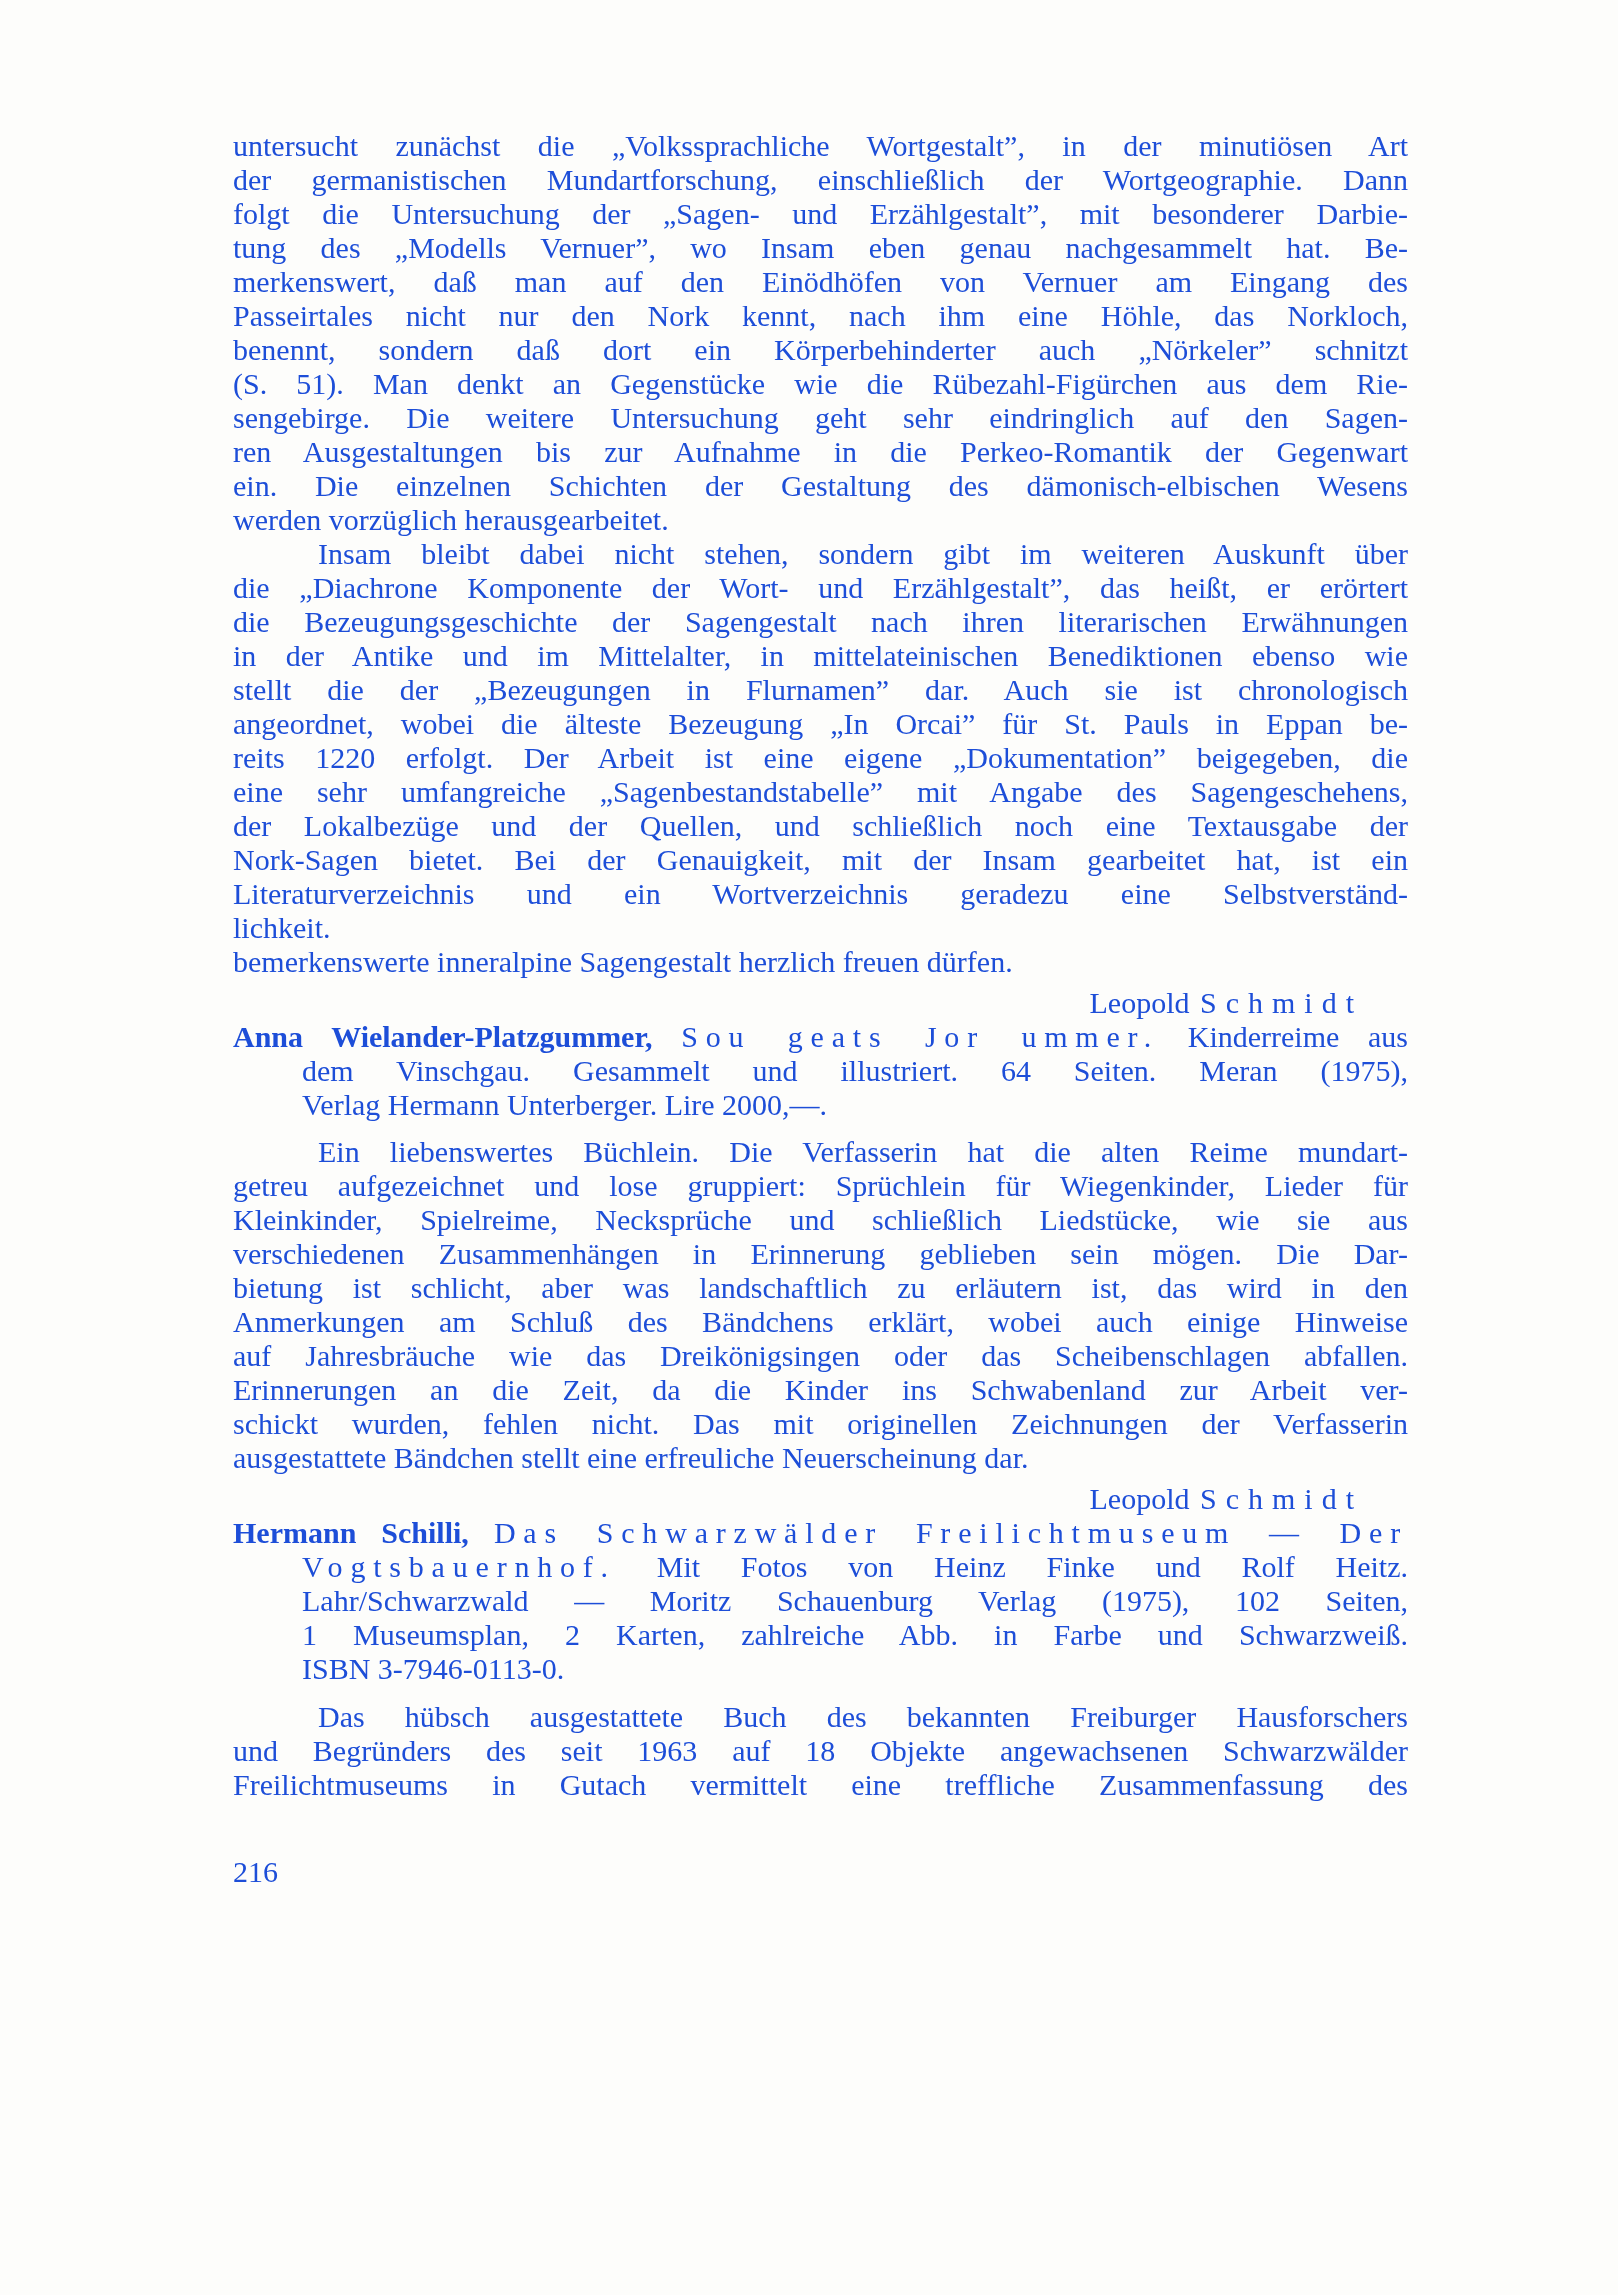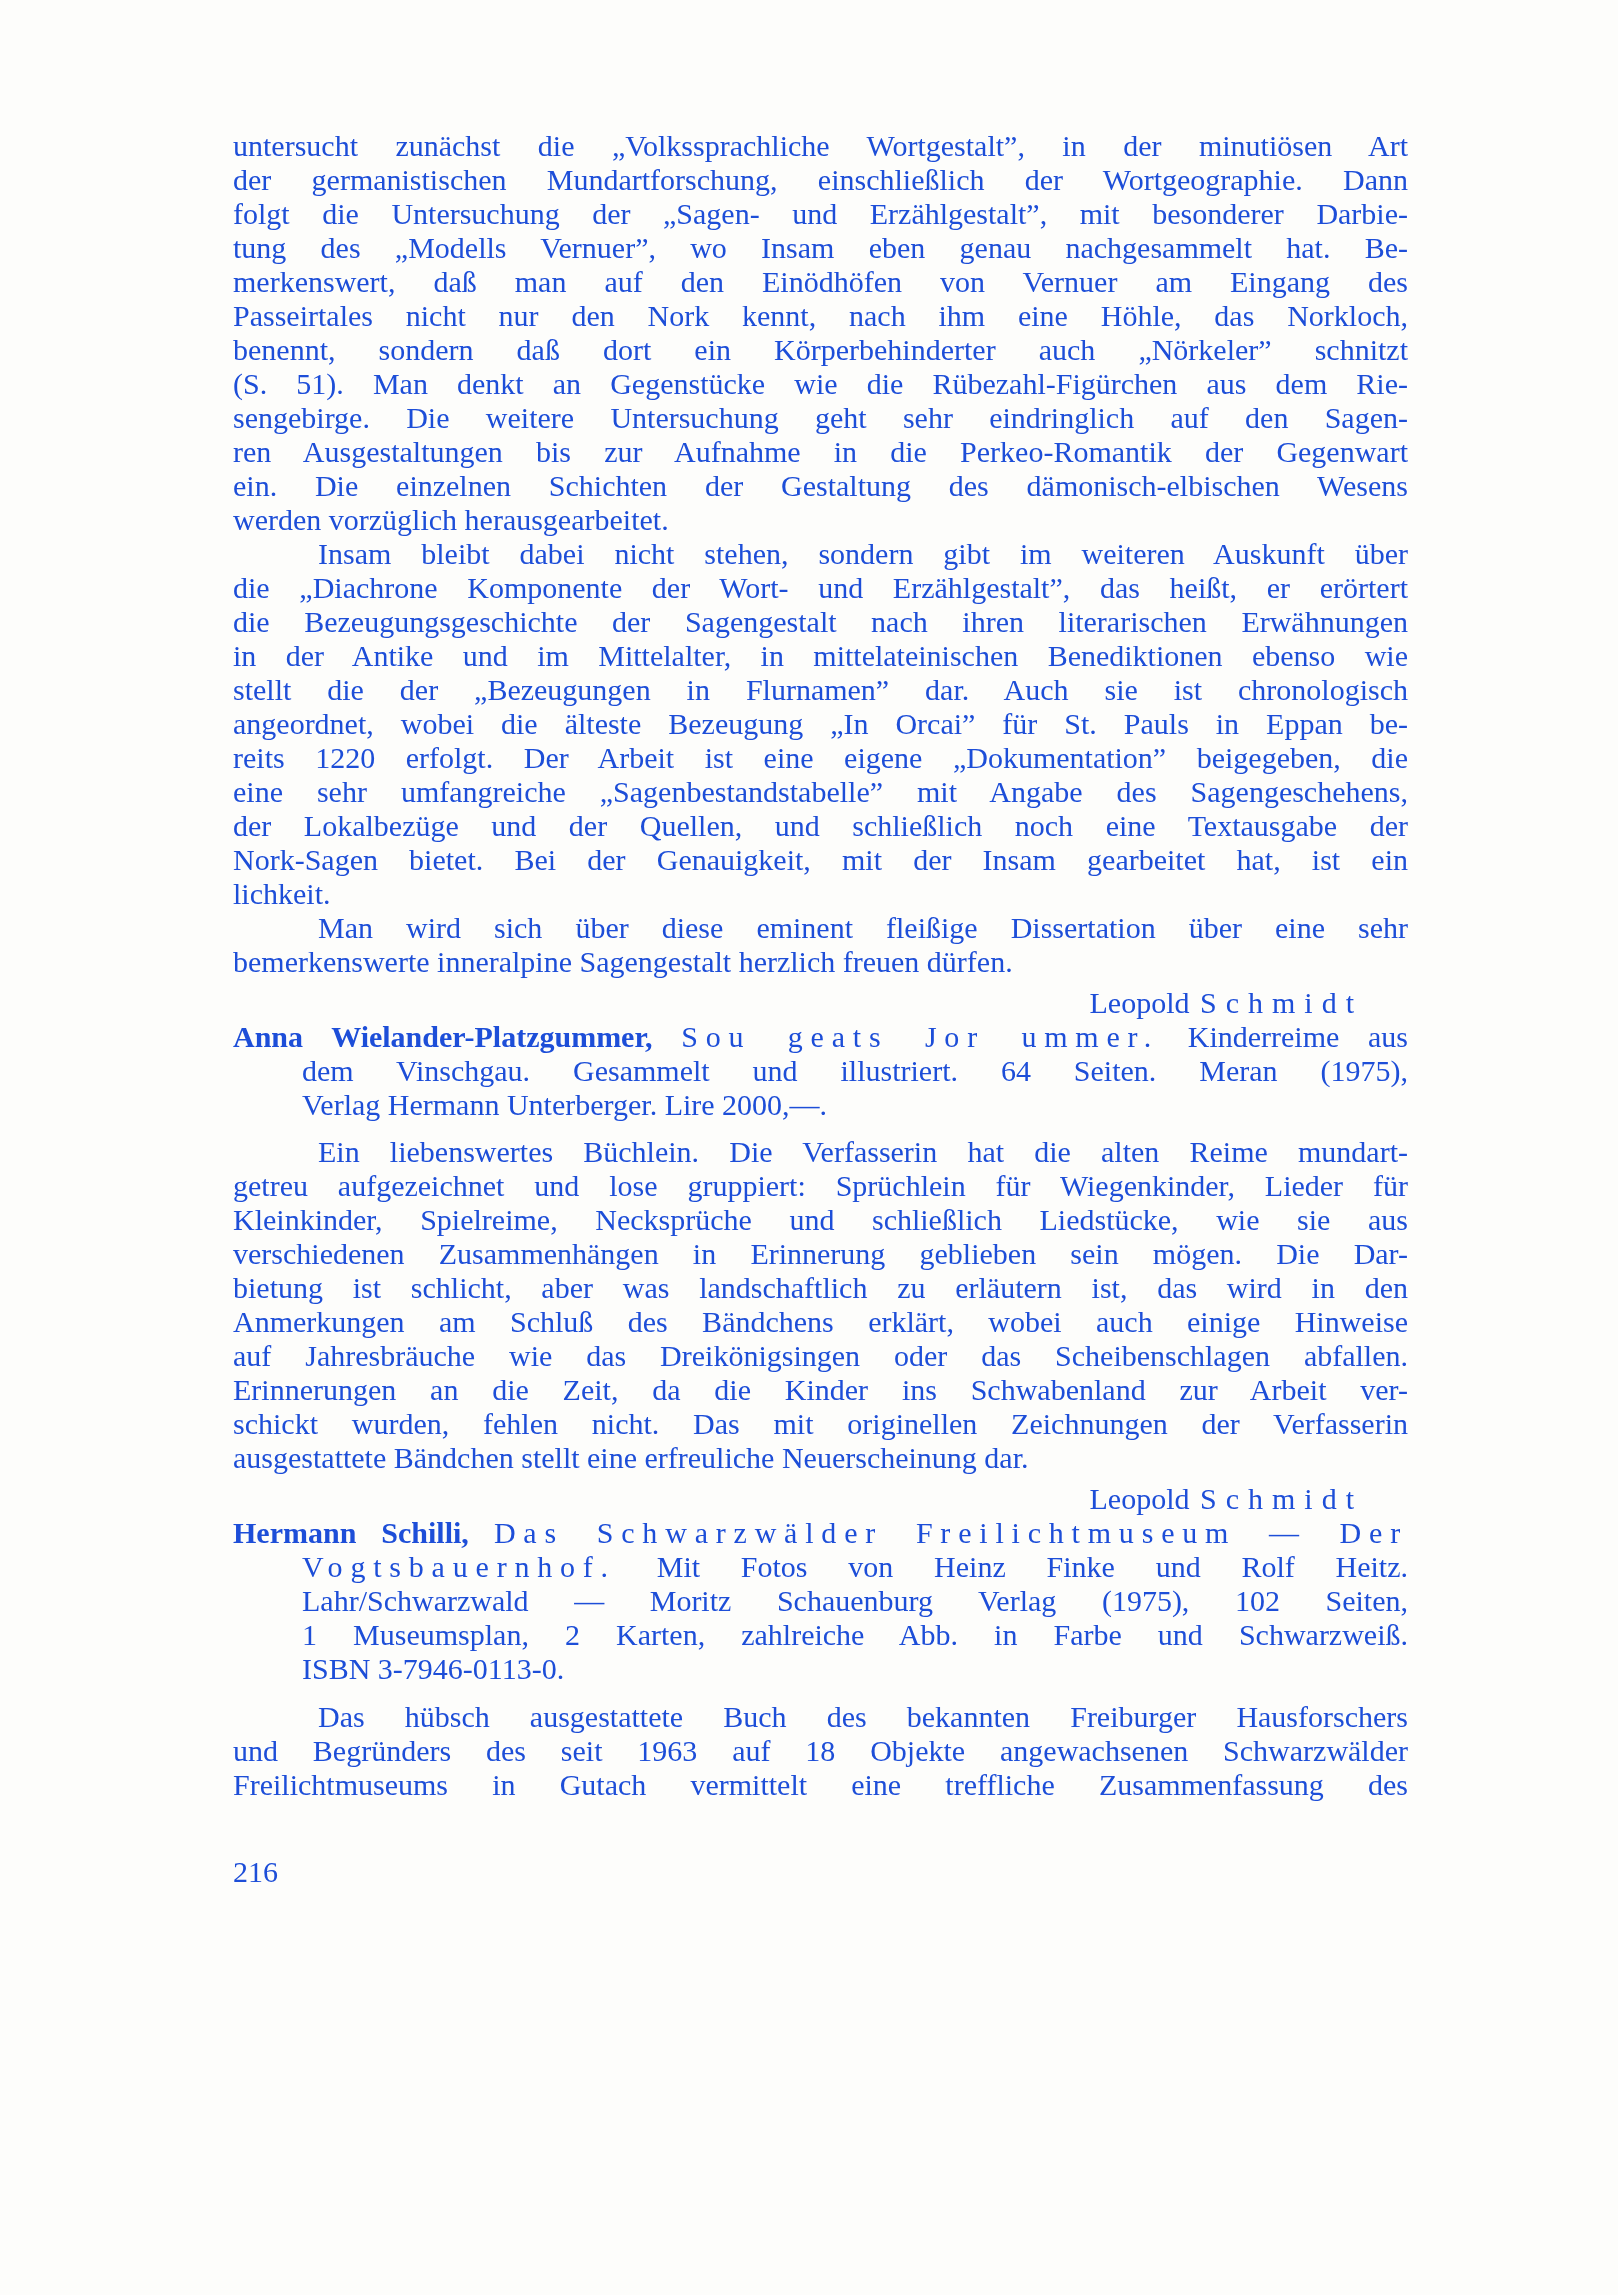--- a/index.html
+++ b/index.html
@@ -67,25 +67,25 @@
         <div class="tline first">Insam bleibt dabei nicht stehen, sondern gibt im weiteren Auskunft über</div>
         <div class="tline">die „Diachrone Komponente der Wort- und Erzählgestalt”, das heißt, er erörtert</div>
         <div class="tline">die Bezeugungsgeschichte der Sagengestalt nach ihren literarischen Erwähnungen</div>
         <div class="tline">in der Antike und im Mittelalter, in mittelateinischen Benediktionen ebenso wie</div>
         <div class="tline">stellt die der „Bezeugungen in Flurnamen” dar. Auch sie ist chronologisch</div>
         <div class="tline">angeordnet, wobei die älteste Bezeugung „In Orcai” für St. Pauls in Eppan be-</div>
         <div class="tline">reits 1220 erfolgt. Der Arbeit ist eine eigene „Dokumentation” beigegeben, die</div>
         <div class="tline">eine sehr umfangreiche „Sagenbestandstabelle” mit Angabe des Sagengeschehens,</div>
         <div class="tline">der Lokalbezüge und der Quellen, und schließlich noch eine Textausgabe der</div>
         <div class="tline">Nork-Sagen bietet. Bei der Genauigkeit, mit der Insam gearbeitet hat, ist ein</div>
+        <div class="tline">Literaturverzeichnis und ein Wortverzeichnis geradezu eine Selbstverständ-</div>
         <div class="tline last">lichkeit.</div>
       </div>
 
     <div class="para indented">
-        <div class="tline first">Man wird sich über diese eminent fleißige Dissertation über eine sehr</div>
         <div class="tline last">bemerkenswerte inneralpine Sagengestalt herzlich freuen dürfen.</div>
       </div>
 
     <div class="signature">
       <span>Leopold</span><span class="sig-last">Schmidt</span>
     </div>
 
     <div class="heading">
       <div class="tline">
         <span class="bold">Anna Wielander-Platzgummer,</span>

